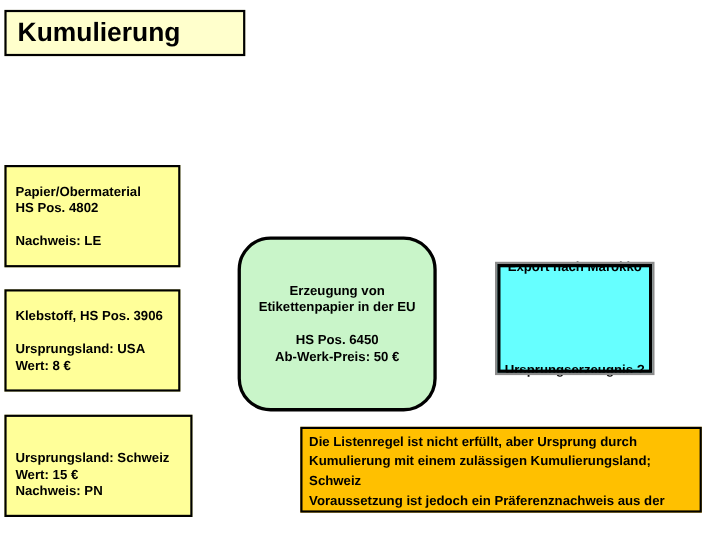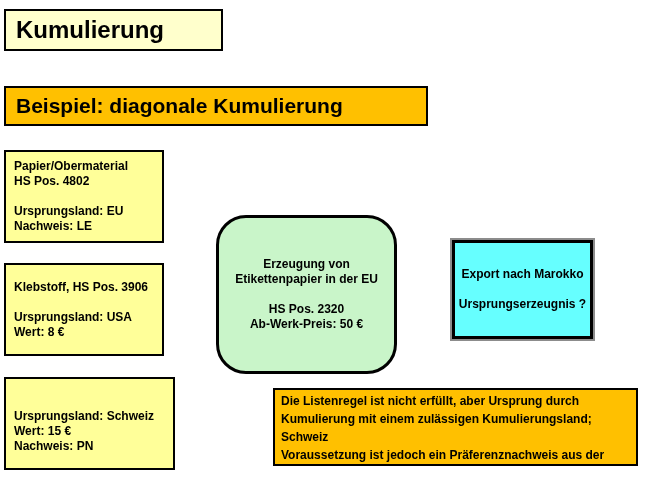--- a/index.html
+++ b/index.html
@@ -61,48 +61,45 @@
   }
   #export-box {
     left: 452px; top: 240px; width: 141px; height: 99px;
     background: #66FFFF;
     border-width: 3px;
     outline: 2px solid #8C8C8C;
     font-size: 12px;
     line-height: 15px;
     display: flex; flex-direction: column; justify-content: center;
     text-align: center;
+    gap: 32px;
   }
   #note-box {
     left: 273px; top: 388px; width: 365px; height: 78px;
     background: #FFC000;
     font-size: 12px;
     line-height: 18px;
     padding: 2px 6px;
     display: flex; flex-direction: column; justify-content: flex-start;
   }
 </style>
 </head>
 <body>
 
 <div id="slide">
 
   <div class="box" id="title-box">
     <span>Kumulierung</span>
   </div>
 
-  <div class="box" id="subtitle-box">
-    <span>Beispiel: diagonale Kumulierung</span>
-  </div>
 
   <div class="box material-box" id="material-box-papier">
       <div>Papier/Obermaterial</div>
       <div>HS Pos. 4802</div>
       <div>&nbsp;</div>
-      <div>Ursprungsland: EU</div>
       <div>Nachweis: LE</div>
     </div>
 
   <div class="box material-box" id="material-box-klebstoff">
       <div>Klebstoff, HS Pos. 3906</div>
       <div>&nbsp;</div>
       <div>Ursprungsland: USA</div>
       <div>Wert: 8 €</div>
     </div>
 
@@ -110,21 +107,21 @@
       <div>&nbsp;</div>
       <div>Ursprungsland: Schweiz</div>
       <div>Wert: 15 €</div>
       <div>Nachweis: PN</div>
     </div>
 
   <div class="box" id="process-box">
       <div>Erzeugung von</div>
       <div>Etikettenpapier in der EU</div>
       <div>&nbsp;</div>
-      <div>HS Pos. 2320</div>
+      <div>HS Pos. 6450</div>
       <div>Ab-Werk-Preis: 50 €</div>
     </div>
 
   <div class="box" id="export-box">
       <div>Export nach Marokko</div>
       <div>&nbsp;</div>
       <div>Ursprungserzeugnis ?</div>
     </div>
 
   <div class="box" id="note-box">

